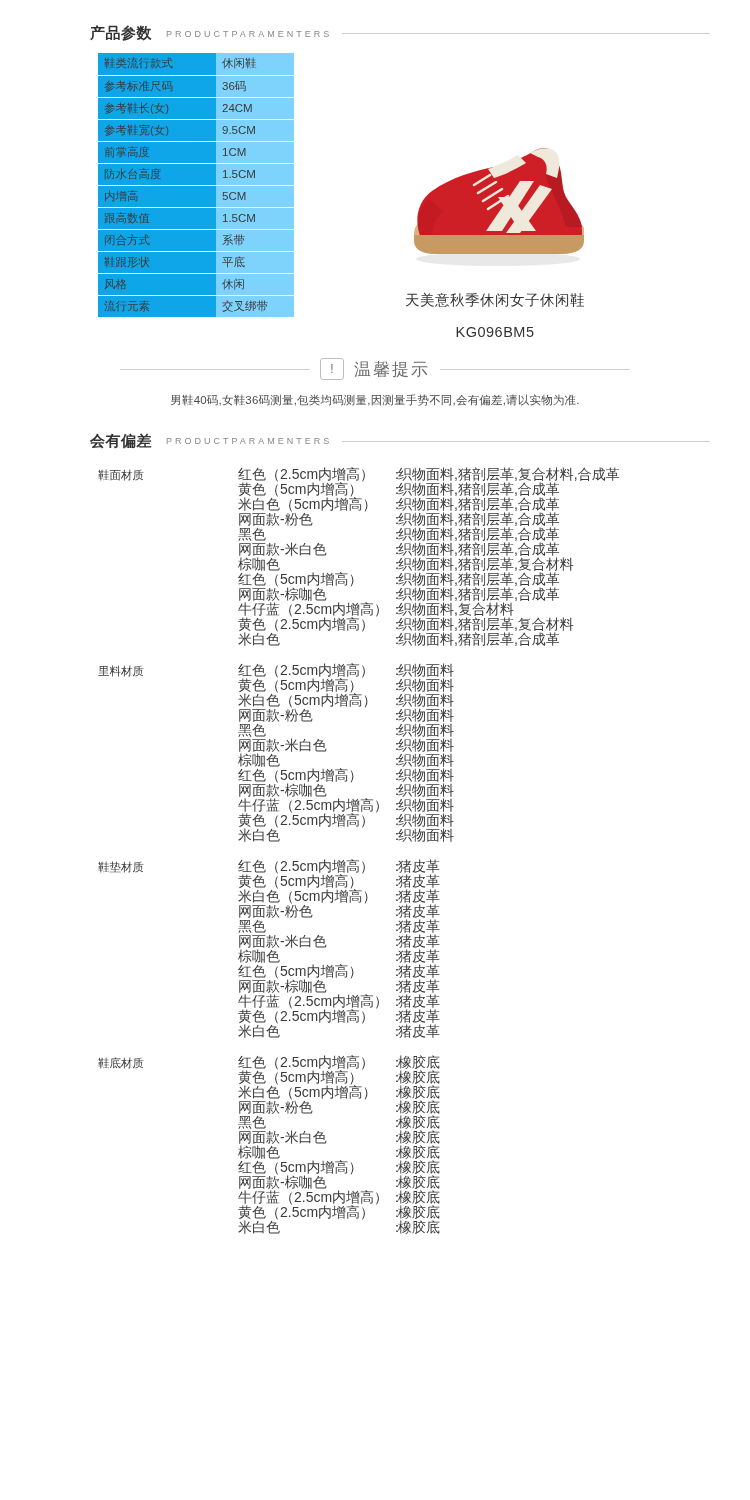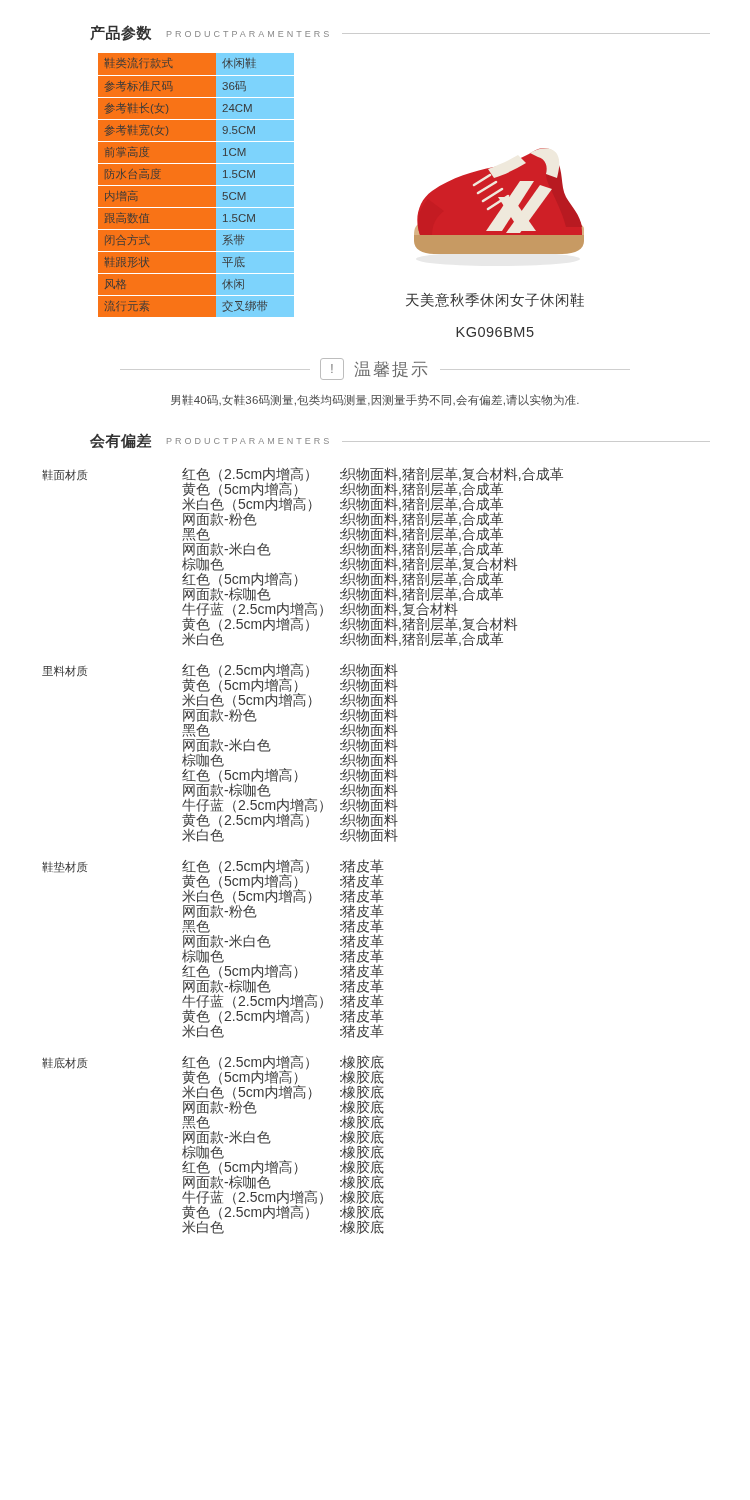--- a/index.html
+++ b/index.html
@@ -55,21 +55,21 @@
     width: 196px;
   }
   table.params tr { height: 22px; }
   table.params td {
     font-size: 11.5px;
     padding: 3px 6px;
     color: #3a3a3a;
     border-bottom: 1px solid #ffffff;
   }
   table.params td.k {
-    background: #f97316;
+    background: #0ea5e9;
     width: 118px;
   }
   table.params td.v {
     background: #7dd3fc;
     width: 78px;
   }
 
   
   .product-block {
     position: absolute;
@@ -140,21 +140,21 @@
     letter-spacing: 0.2px;
   }
 
   
   .materials {
     margin-top: 8px;
     padding-bottom: 40px;
   }
   .mat-group {
     display: flex;
-    padding-left: 42px;
+    padding-left: 98px;
     margin-top: 16px;
   }
   .mat-label {
     width: 140px;
     font-size: 11.5px;
     color: #3a3a3a;
     flex: 0 0 140px;
     padding-top: 1px;
   }
   .mat-rows { flex: 1; }

